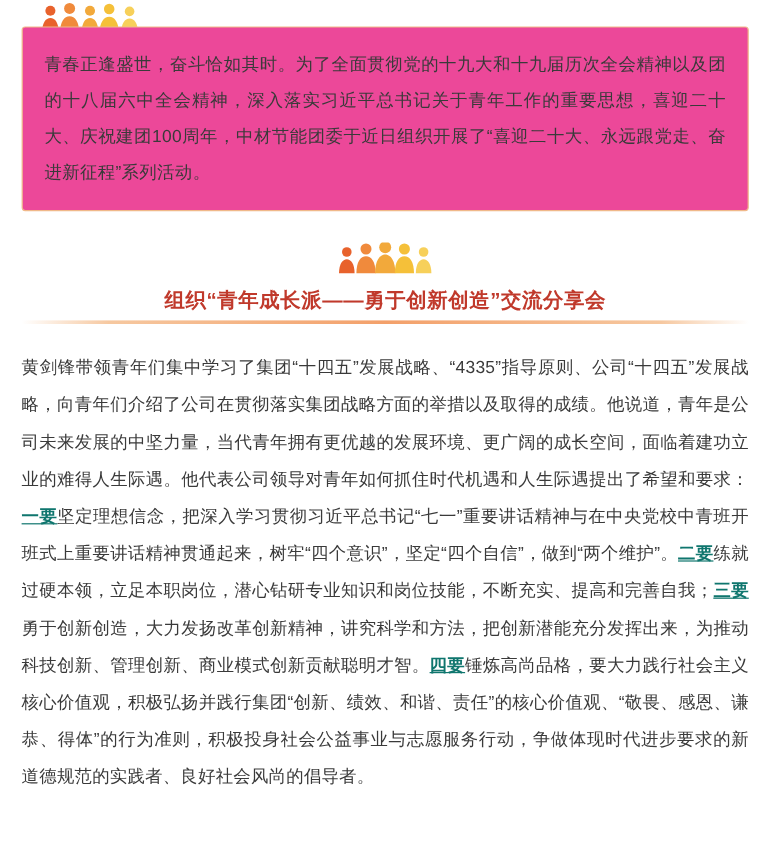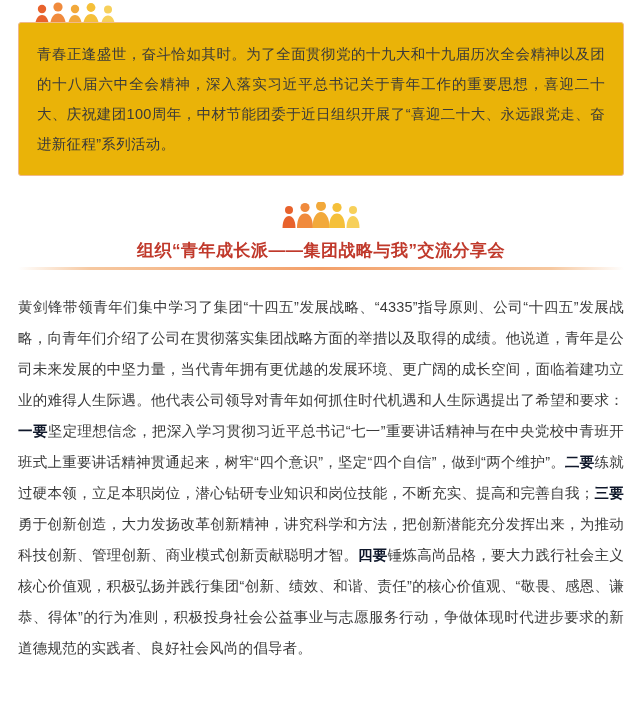--- a/index.html
+++ b/index.html
@@ -28,21 +28,21 @@
     margin-left: 14px;
     margin-top: 2px;
   }
   .deco-people svg { display: block; }
 
   
   .intro-box {
     position: relative;
     border: 1px solid #f0b98a;
     border-radius: 3px;
-    background: #eab308;
+    background: #ec4899;
     padding: 16px 18px 16px 18px;
     margin-top: -6px;
   }
   .intro-box p {
     margin: 0;
     font-size: 14.5px;
     line-height: 30px;
     color: #3a3a3a;
     text-align: justify;
     text-justify: inter-ideograph;
@@ -90,22 +90,23 @@
   .body-text p {
     margin: 0 0 20px 0;
     font-size: 14.5px;
     line-height: 31px;
     color: #3a3a3a;
     text-align: justify;
     text-justify: inter-ideograph;
     letter-spacing: 0.2px;
   }
   .kw {
-    color: #0f172a;
+    color: #0f766e;
     font-weight: bold;
+    text-decoration: underline;
   }
 </style>
 </head>
 <body>
 
 <div class="page">
 
   <div class="deco-people">
     <svg width="92" height="26" viewBox="0 0 92 26" aria-hidden="true">
       <g fill="#e8622c">
@@ -154,21 +155,21 @@
           <circle cx="62" cy="5.5" r="4.6"></circle>
           <path d="M54 26 C54 16 57.5 11.5 62 11.5 C66.5 11.5 70 16 70 26 Z"></path>
         </g>
         <g fill="#f7d05a">
           <circle cx="78" cy="8" r="4"></circle>
           <path d="M71.5 26 C71.5 18 74.5 14 78 14 C81.5 14 84.5 18 84.5 26 Z"></path>
         </g>
       </svg>
     </div>
     <div class="head-band">
-      <span class="title">组织“青年成长派——集团战略与我”交流分享会</span>
+      <span class="title">组织“青年成长派——勇于创新创造”交流分享会</span>
       <div class="head-rule"></div>
     </div>
   </div>
 
   <div class="body-text">
     <p><span>黄剑锋带领青年们集中学习了集团“十四五”发展战略、“4335”指导原则、公司“十四五”发展战略，向青年们介绍了公司在贯彻落实集团战略方面的举措以及取得的成绩。他说道，青年是公司未来发展的中坚力量，当代青年拥有更优越的发展环境、更广阔的成长空间，面临着建功立业的难得人生际遇。他代表公司领导对青年如何抓住时代机遇和人生际遇提出了希望和要求：</span><span class="kw">一要</span><span>坚定理想信念，把深入学习贯彻习近平总书记“七一”重要讲话精神与在中央党校中青班开班式上重要讲话精神贯通起来，树牢“四个意识”，坚定“四个自信”，做到“两个维护”。</span><span class="kw">二要</span><span>练就过硬本领，立足本职岗位，潜心钻研专业知识和岗位技能，不断充实、提高和完善自我；</span><span class="kw">三要</span><span>勇于创新创造，大力发扬改革创新精神，讲究科学和方法，把创新潜能充分发挥出来，为推动科技创新、管理创新、商业模式创新贡献聪明才智。</span><span class="kw">四要</span><span>锤炼高尚品格，要大力践行社会主义核心价值观，积极弘扬并践行集团“创新、绩效、和谐、责任”的核心价值观、“敬畏、感恩、谦恭、得体”的行为准则，积极投身社会公益事业与志愿服务行动，争做体现时代进步要求的新道德规范的实践者、良好社会风尚的倡导者。</span></p>
   </div>
 
 </div>
 

